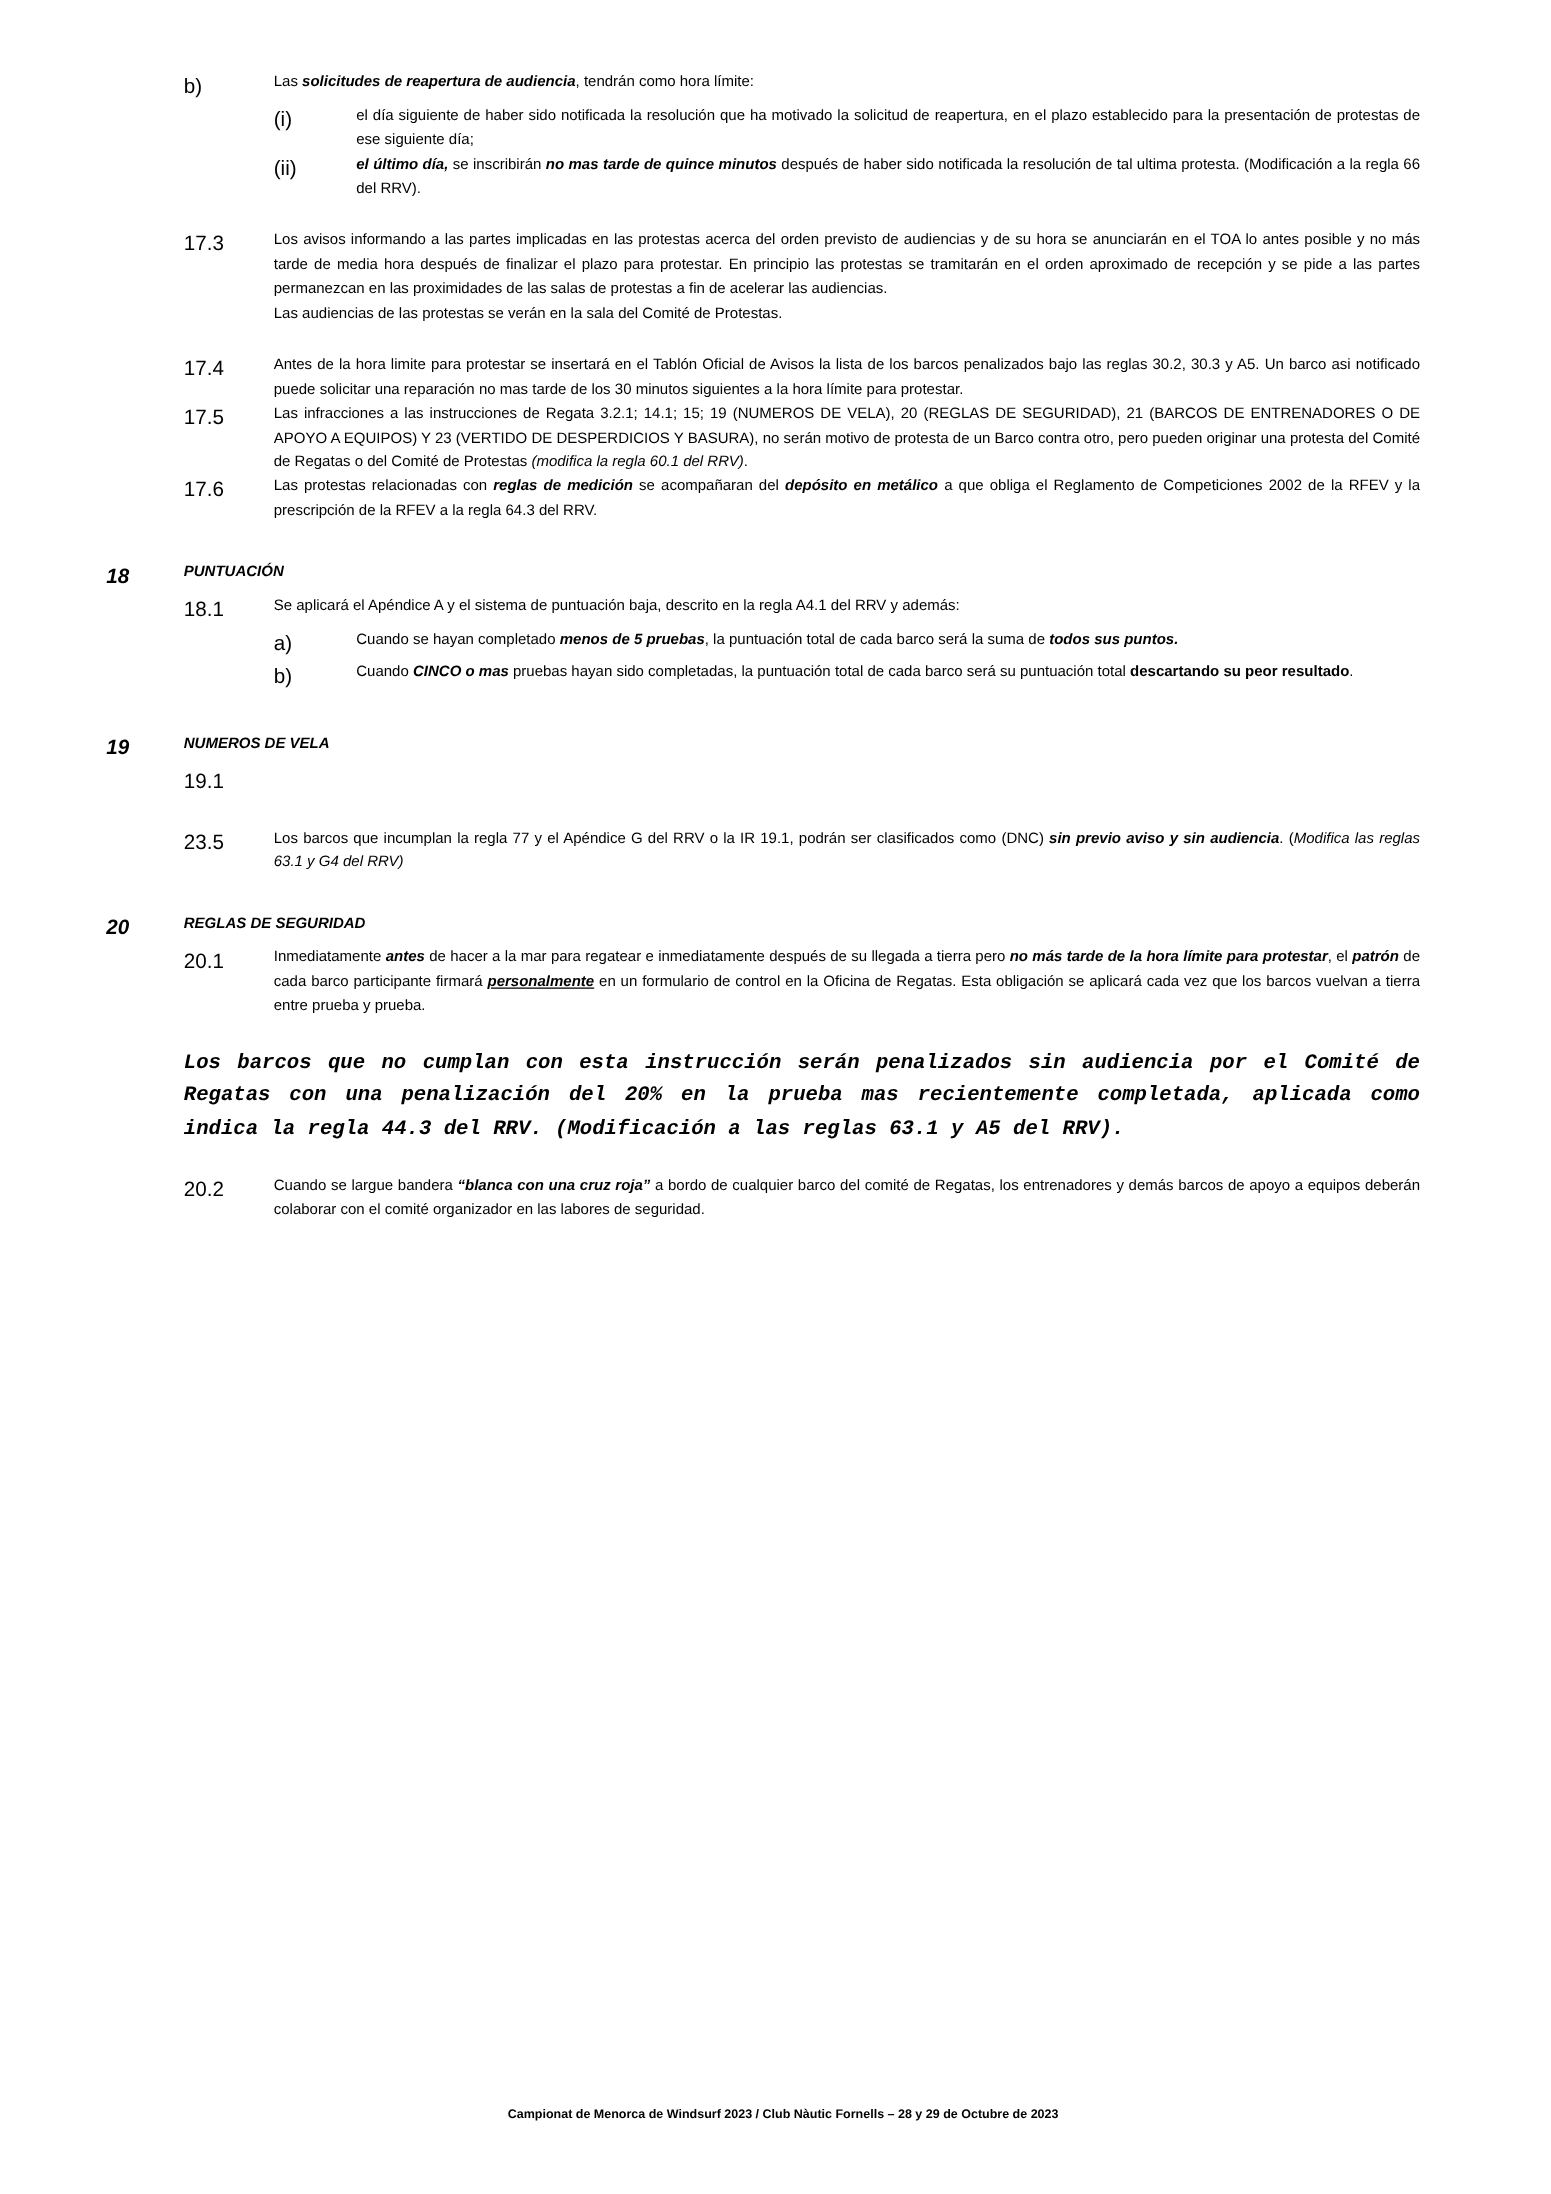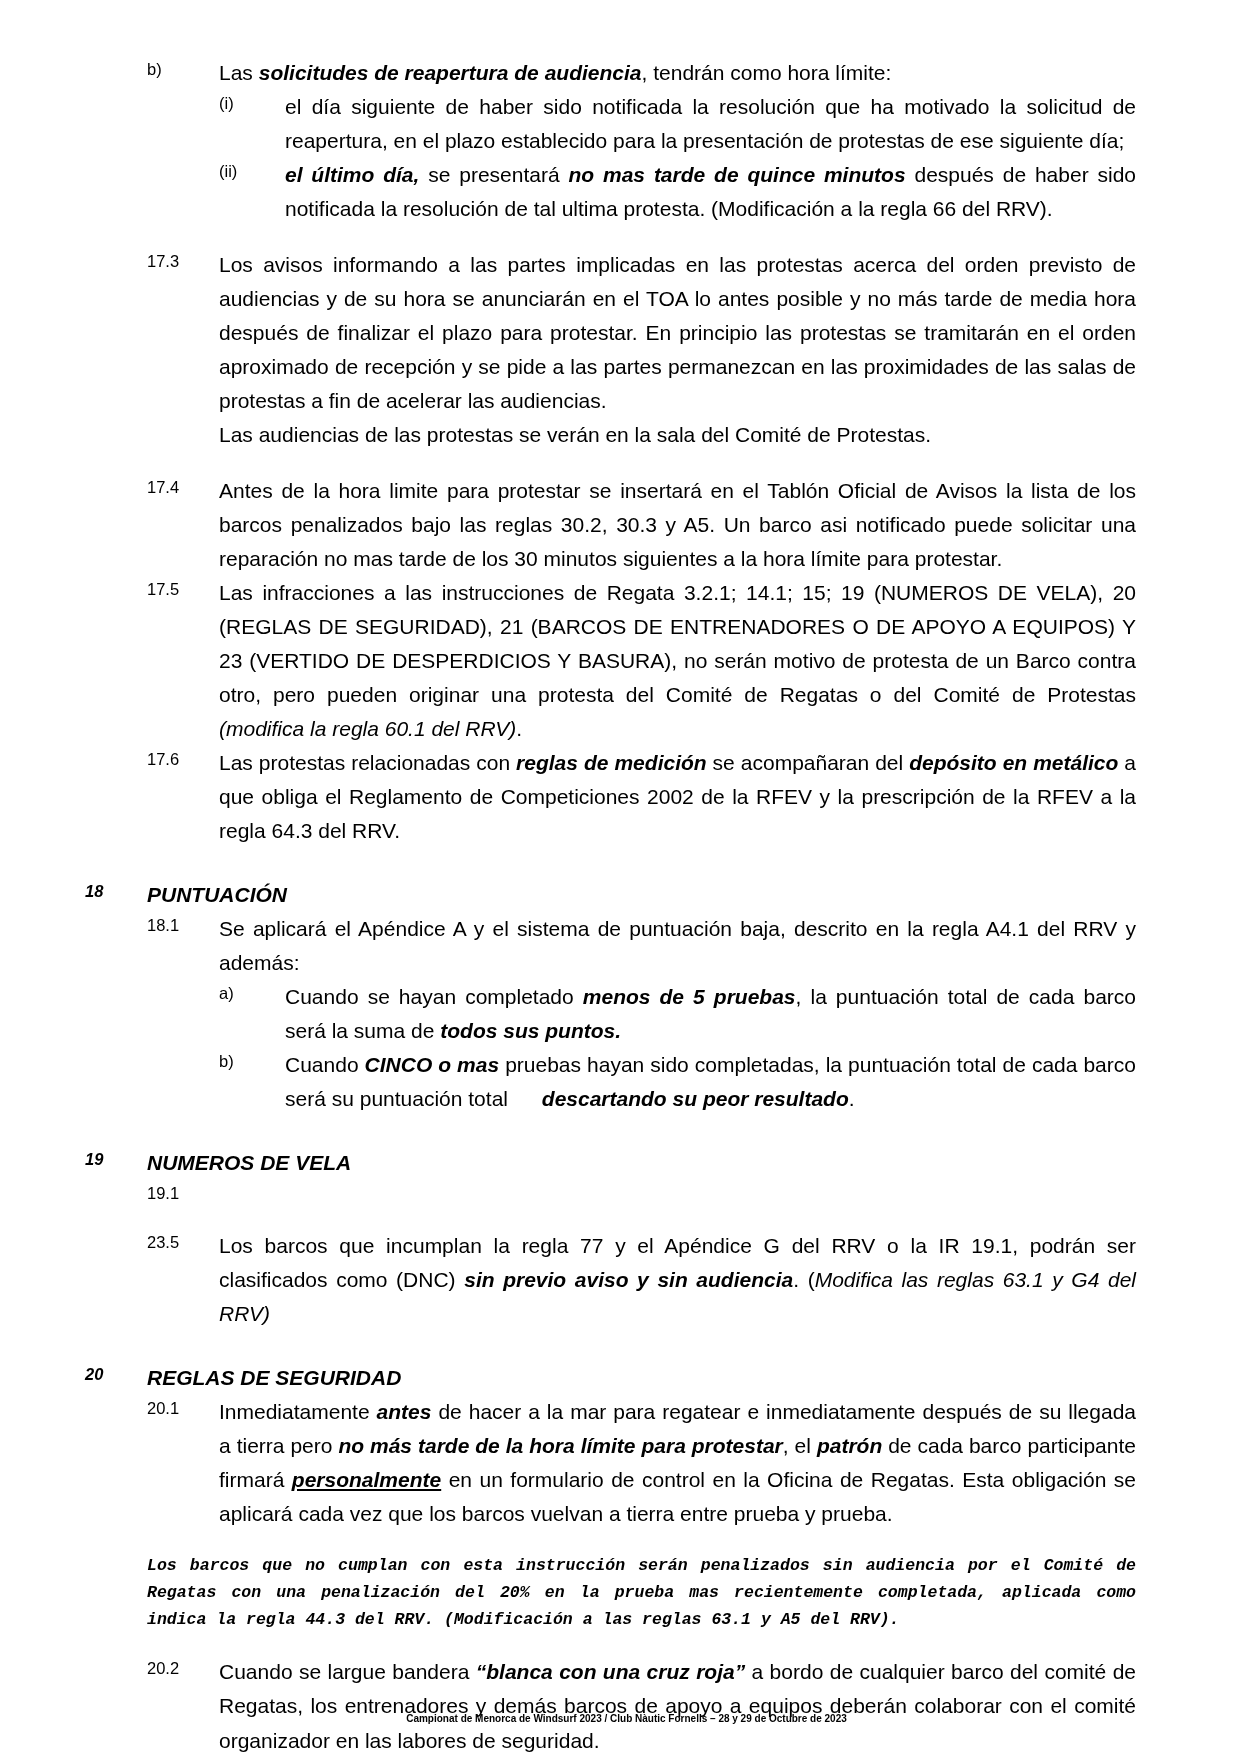--- a/index.html
+++ b/index.html
@@ -27,21 +27,21 @@
     align-items: flex-start;
     margin-bottom: 0;
   }
   .num {
     flex: 0 0 auto;
     font-size: 16.5px;
     line-height: 1.62;
   }
   .body {
     flex: 1 1 auto;
-    font-size: 21px;
+    font-size: 12px;
     line-height: 1.62;
     text-align: justify;
   }
   
   .lvl-sec .num { width: 62px; font-style: italic; font-weight: bold; }
   .lvl-sec .body { font-style: italic; font-weight: bold; }
   .lvl-1 { padding-left: 62px; }
   .lvl-1 .num { width: 72px; }
   .lvl-2 { padding-left: 134px; }
   .lvl-2 .num { width: 66px; }
@@ -78,21 +78,21 @@
       <div class="row lvl-1">
         <div class="num">b)</div>
         <div class="body"><span>Las </span><span style="font-weight: bold; font-style: italic;">solicitudes de reapertura de audiencia</span><span>, tendrán como hora límite:</span></div>
       </div>
       <div class="row lvl-2">
         <div class="num">(i)</div>
         <div class="body"><span>el día siguiente de haber sido notificada la resolución que ha motivado la solicitud de reapertura, en el plazo establecido para la presentación de protestas de ese siguiente día;</span></div>
       </div>
       <div class="row lvl-2">
         <div class="num">(ii)</div>
-        <div class="body"><span style="font-weight: bold; font-style: italic;">el último día,</span><span> se presentará </span><span style="font-weight: bold; font-style: italic;">no mas tarde de quince minutos</span><span> después de haber sido notificada la resolución de tal ultima protesta. (Modificación a la regla 66 del RRV).</span></div>
+        <div class="body"><span style="font-weight: bold; font-style: italic;">el último día,</span><span> se inscribirán </span><span style="font-weight: bold; font-style: italic;">no mas tarde de quince minutos</span><span> después de haber sido notificada la resolución de tal ultima protesta. (Modificación a la regla 66 del RRV).</span></div>
       </div>
       <div class="gap-md"></div>
       <div class="row lvl-1">
         <div class="num">17.3</div>
         <div class="body"><span>Los avisos informando a las partes implicadas en las protestas acerca del orden previsto de audiencias y de su hora se anunciarán en el TOA lo antes posible y no más tarde de media hora después de finalizar el plazo para protestar. En principio las protestas se tramitarán en el orden aproximado de recepción y se pide a las partes permanezcan en las proximidades de las salas de protestas a fin de acelerar las audiencias.</span><span><br>Las audiencias de las protestas se verán en la sala del Comité de Protestas.</span></div>
       </div>
       <div class="gap-md"></div>
       <div class="row lvl-1">
         <div class="num">17.4</div>
         <div class="body"><span>Antes de la hora limite para protestar se insertará en el Tablón Oficial de Avisos la lista de los barcos penalizados bajo las reglas 30.2, 30.3 y A5. Un barco asi notificado puede solicitar una reparación no mas tarde de los 30 minutos siguientes a la hora límite para protestar.</span></div>
@@ -113,21 +113,21 @@
       <div class="row lvl-1">
         <div class="num">18.1</div>
         <div class="body"><span>Se aplicará el Apéndice A y el sistema de puntuación baja, descrito en la regla A4.1 del RRV y además:</span></div>
       </div>
       <div class="row lvl-3">
         <div class="num">a)</div>
         <div class="body"><span>Cuando se hayan completado </span><span style="font-weight: bold; font-style: italic;">menos de 5 pruebas</span><span>, la puntuación total de cada barco será la suma de </span><span style="font-weight: bold; font-style: italic;">todos sus puntos.</span></div>
       </div>
       <div class="row lvl-3">
         <div class="num">b)</div>
-        <div class="body"><span>Cuando </span><span style="font-weight: bold; font-style: italic;">CINCO o mas</span><span> pruebas hayan sido completadas, la puntuación total de cada barco será su puntuación total </span><span style="font-weight: bold; font-style: italic; margin-left: 28px;">descartando su peor resultado</span><span>.</span></div>
+        <div class="body"><span>Cuando </span><span style="font-weight: bold; font-style: italic;">CINCO o mas</span><span> pruebas hayan sido completadas, la puntuación total de cada barco será su puntuación total </span><span style="font-weight: bold; ">descartando su peor resultado</span><span>.</span></div>
       </div>
       <div class="gap-lg"></div>
       <div class="row lvl-sec">
         <div class="num">19</div>
         <div class="body"><span style="font-weight: bold; font-style: italic;">NUMEROS DE VELA</span></div>
       </div>
       <div class="row lvl-1">
         <div class="num">19.1</div>
       </div>
       <div class="gap-md"></div>

